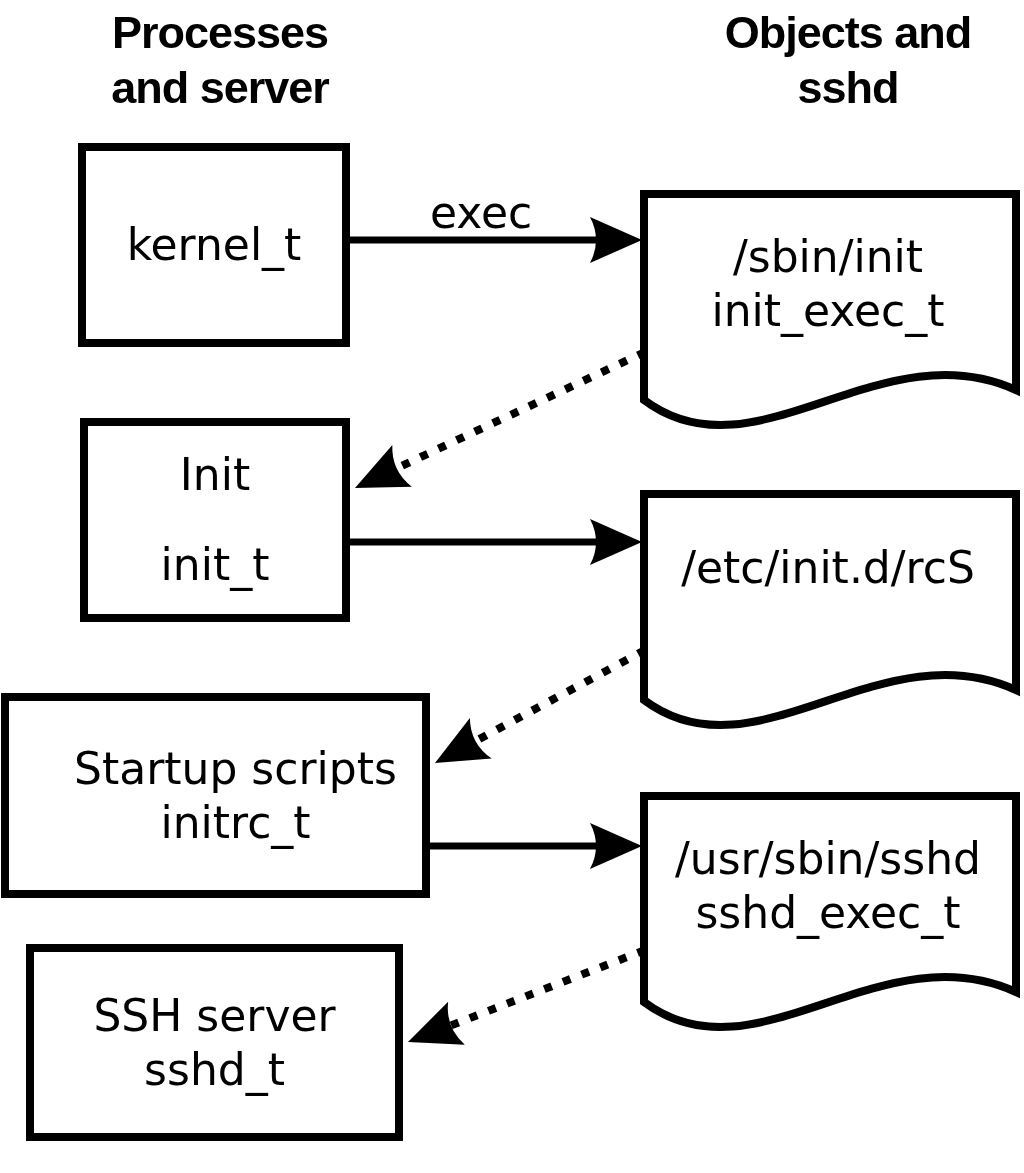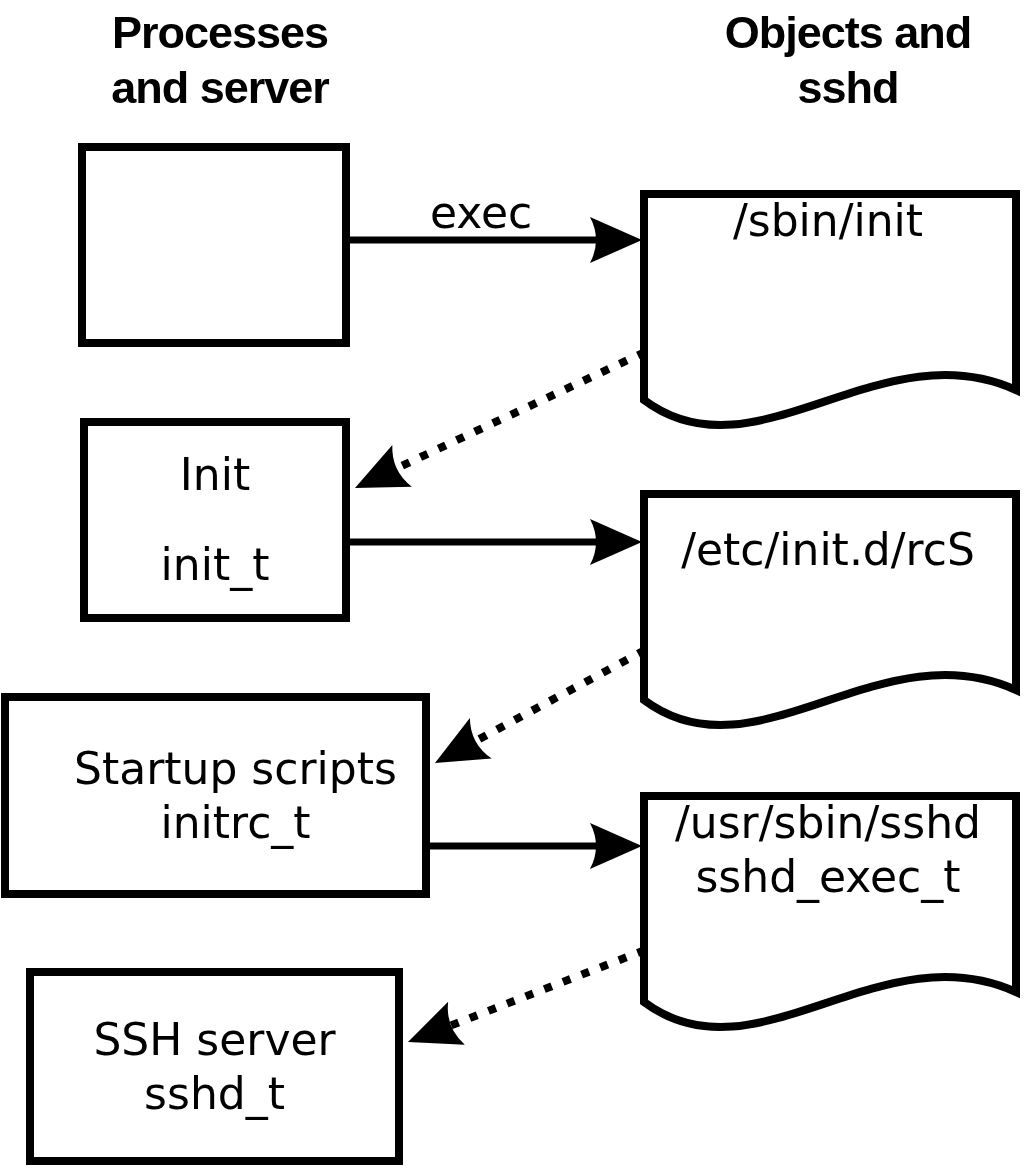--- a/index.html
+++ b/index.html
@@ -15,27 +15,27 @@
   .hdr-left{left:20px;top:5px;width:400px;}
   .hdr-right{left:648px;top:5px;width:400px;}
   .pbox{
     position:absolute;box-sizing:border-box;border:8px solid #000;background:#fff;
     display:flex;flex-direction:column;justify-content:center;align-items:center;
     font-size:44px;line-height:54px;text-align:center;
   }
   .box-kernel{left:78px;top:143px;width:272px;height:204px;}
   .box-init{left:80px;top:418px;width:270px;height:204px;gap:36px;}
   .box-startup{left:1px;top:693px;width:429px;height:205px;padding-left:40px;}
-  .box-ssh{left:26px;top:968px;width:377px;height:197px;text-align:right;}
+  .box-ssh{left:26px;top:944px;width:377px;height:197px;text-align:right;}
   .doclabel{
     position:absolute;left:648px;width:360px;height:180px;
-    display:flex;flex-direction:column;align-items:center;
+    display:flex;flex-direction:column;justify-content:center;align-items:center;
     font-size:44px;line-height:54px;text-align:center;
   }
-  .doc1{top:194px;} .doc2{top:523px;} .doc3{top:796px;}
+  .doc1{top:194px;} .doc2{top:478px;} .doc3{top:796px;}
   .edge-label{
     position:absolute;left:430px;top:188px;width:140px;
     font-size:44px;line-height:50px;
   }
   .stroke{fill:none;stroke:#000;}
 </style>
 </head>
 <body>
 
 <div class="canvas">
@@ -76,36 +76,38 @@
   <div class="hdr hdr-left">
     <div>Processes</div>
     <div>and server</div>
   </div>
   <div class="hdr hdr-right">
     <div>Objects and</div>
     <div>sshd</div>
   </div>
 
   <div class="pbox box-kernel">
+    <div>kernel_t</div>
   </div>
   <div class="pbox box-init">
     <div>Init</div>
     <div>init_t</div>
   </div>
   <div class="pbox box-startup">
     <div>Startup scripts</div>
     <div>initrc_t</div>
   </div>
   <div class="pbox box-ssh">
     <div>SSH server</div>
     <div>sshd_t</div>
   </div>
 
   <div class="doclabel doc1">
     <div>/sbin/init</div>
+    <div>init_exec_t</div>
   </div>
   <div class="doclabel doc2">
     <div>/etc/init.d/rcS</div>
   </div>
   <div class="doclabel doc3">
     <div>/usr/sbin/sshd</div>
     <div>sshd_exec_t</div>
   </div>
 
   <div class="edge-label">exec</div>

